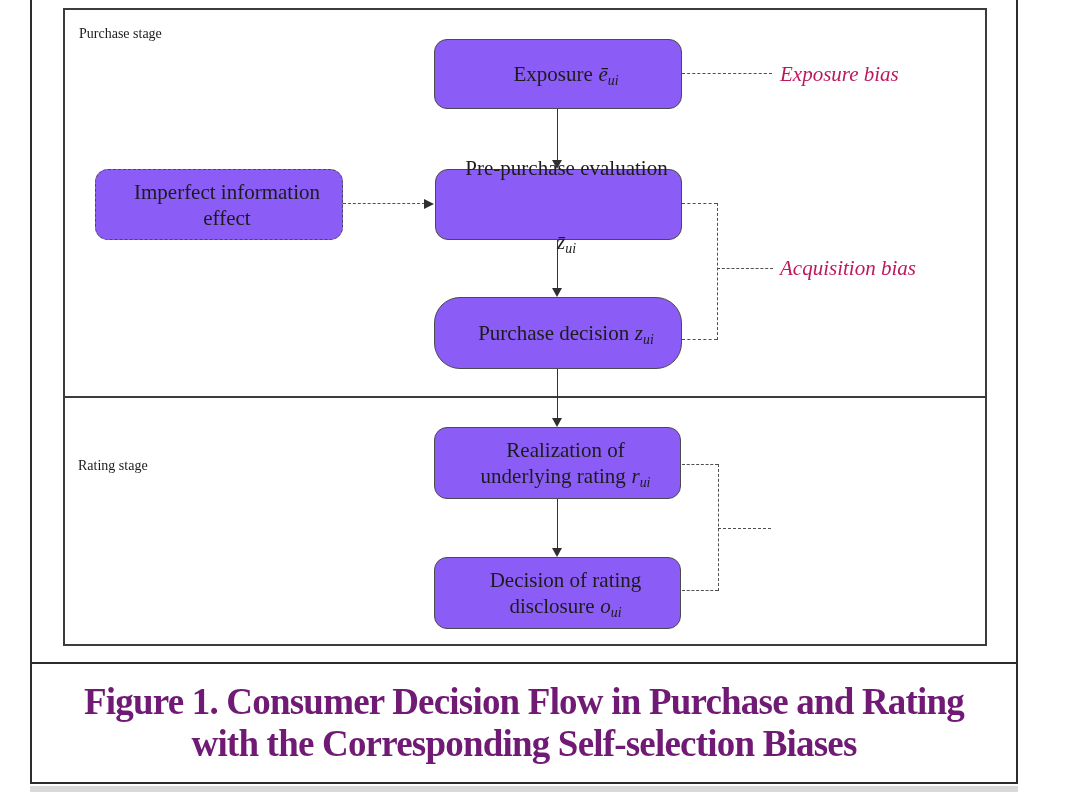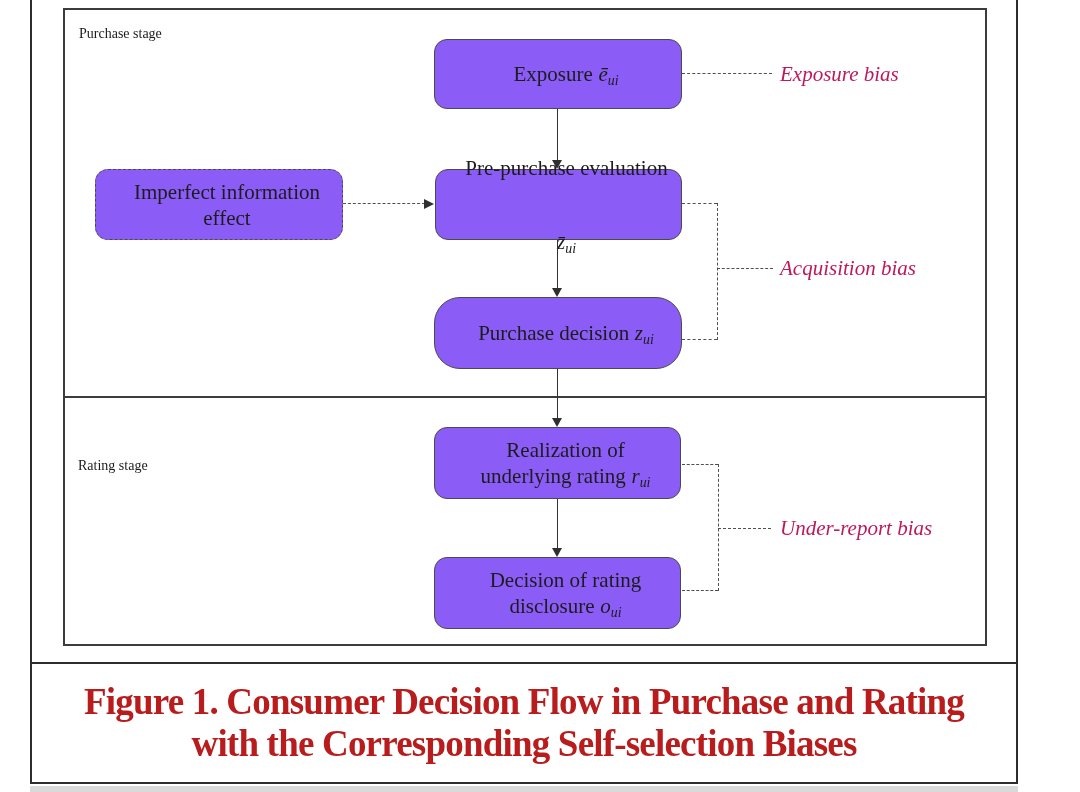--- a/index.html
+++ b/index.html
@@ -129,21 +129,21 @@
   
   .caption {
     position: absolute;
     left: 32px; top: 681px;
     width: 984px;
     text-align: center;
     font-weight: 700;
     font-size: 37px;
     line-height: 42px;
     letter-spacing: -0.8px;
-    color: #b91c1c;
+    color: #701a75;
   }
 </style>
 </head>
 <body>
 
 <div class="page">
 
   <div class="outer-frame"></div>
   <div class="caption-divider"></div>
   <div class="bottom-strip"></div>
@@ -203,20 +203,19 @@
   <div class="dash-h" style="left:682px; top:203px; width:35px;"></div>
   <div class="dash-v" style="left:717px; top:203px; height:137px;"></div>
   <div class="dash-h" style="left:682px; top:339px; width:35px;"></div>
   <div class="dash-h" style="left:717px; top:268px; width:56px;"></div>
   <div class="bias-label" style="left:780px; top:256px;">Acquisition bias</div>
 
   <div class="dash-h" style="left:682px; top:464px; width:36px;"></div>
   <div class="dash-v" style="left:718px; top:464px; height:127px;"></div>
   <div class="dash-h" style="left:682px; top:590px; width:36px;"></div>
   <div class="dash-h" style="left:718px; top:528px; width:53px;"></div>
-  <div class="bias-label" style="left:780px; top:516px;">Under-report bias</div>
 
   <div class="caption">
     <div>Figure 1. Consumer Decision Flow in Purchase and Rating</div>
     <div>with the Corresponding Self-selection Biases</div>
   </div>
 
 </div>
 
 </body></html>

